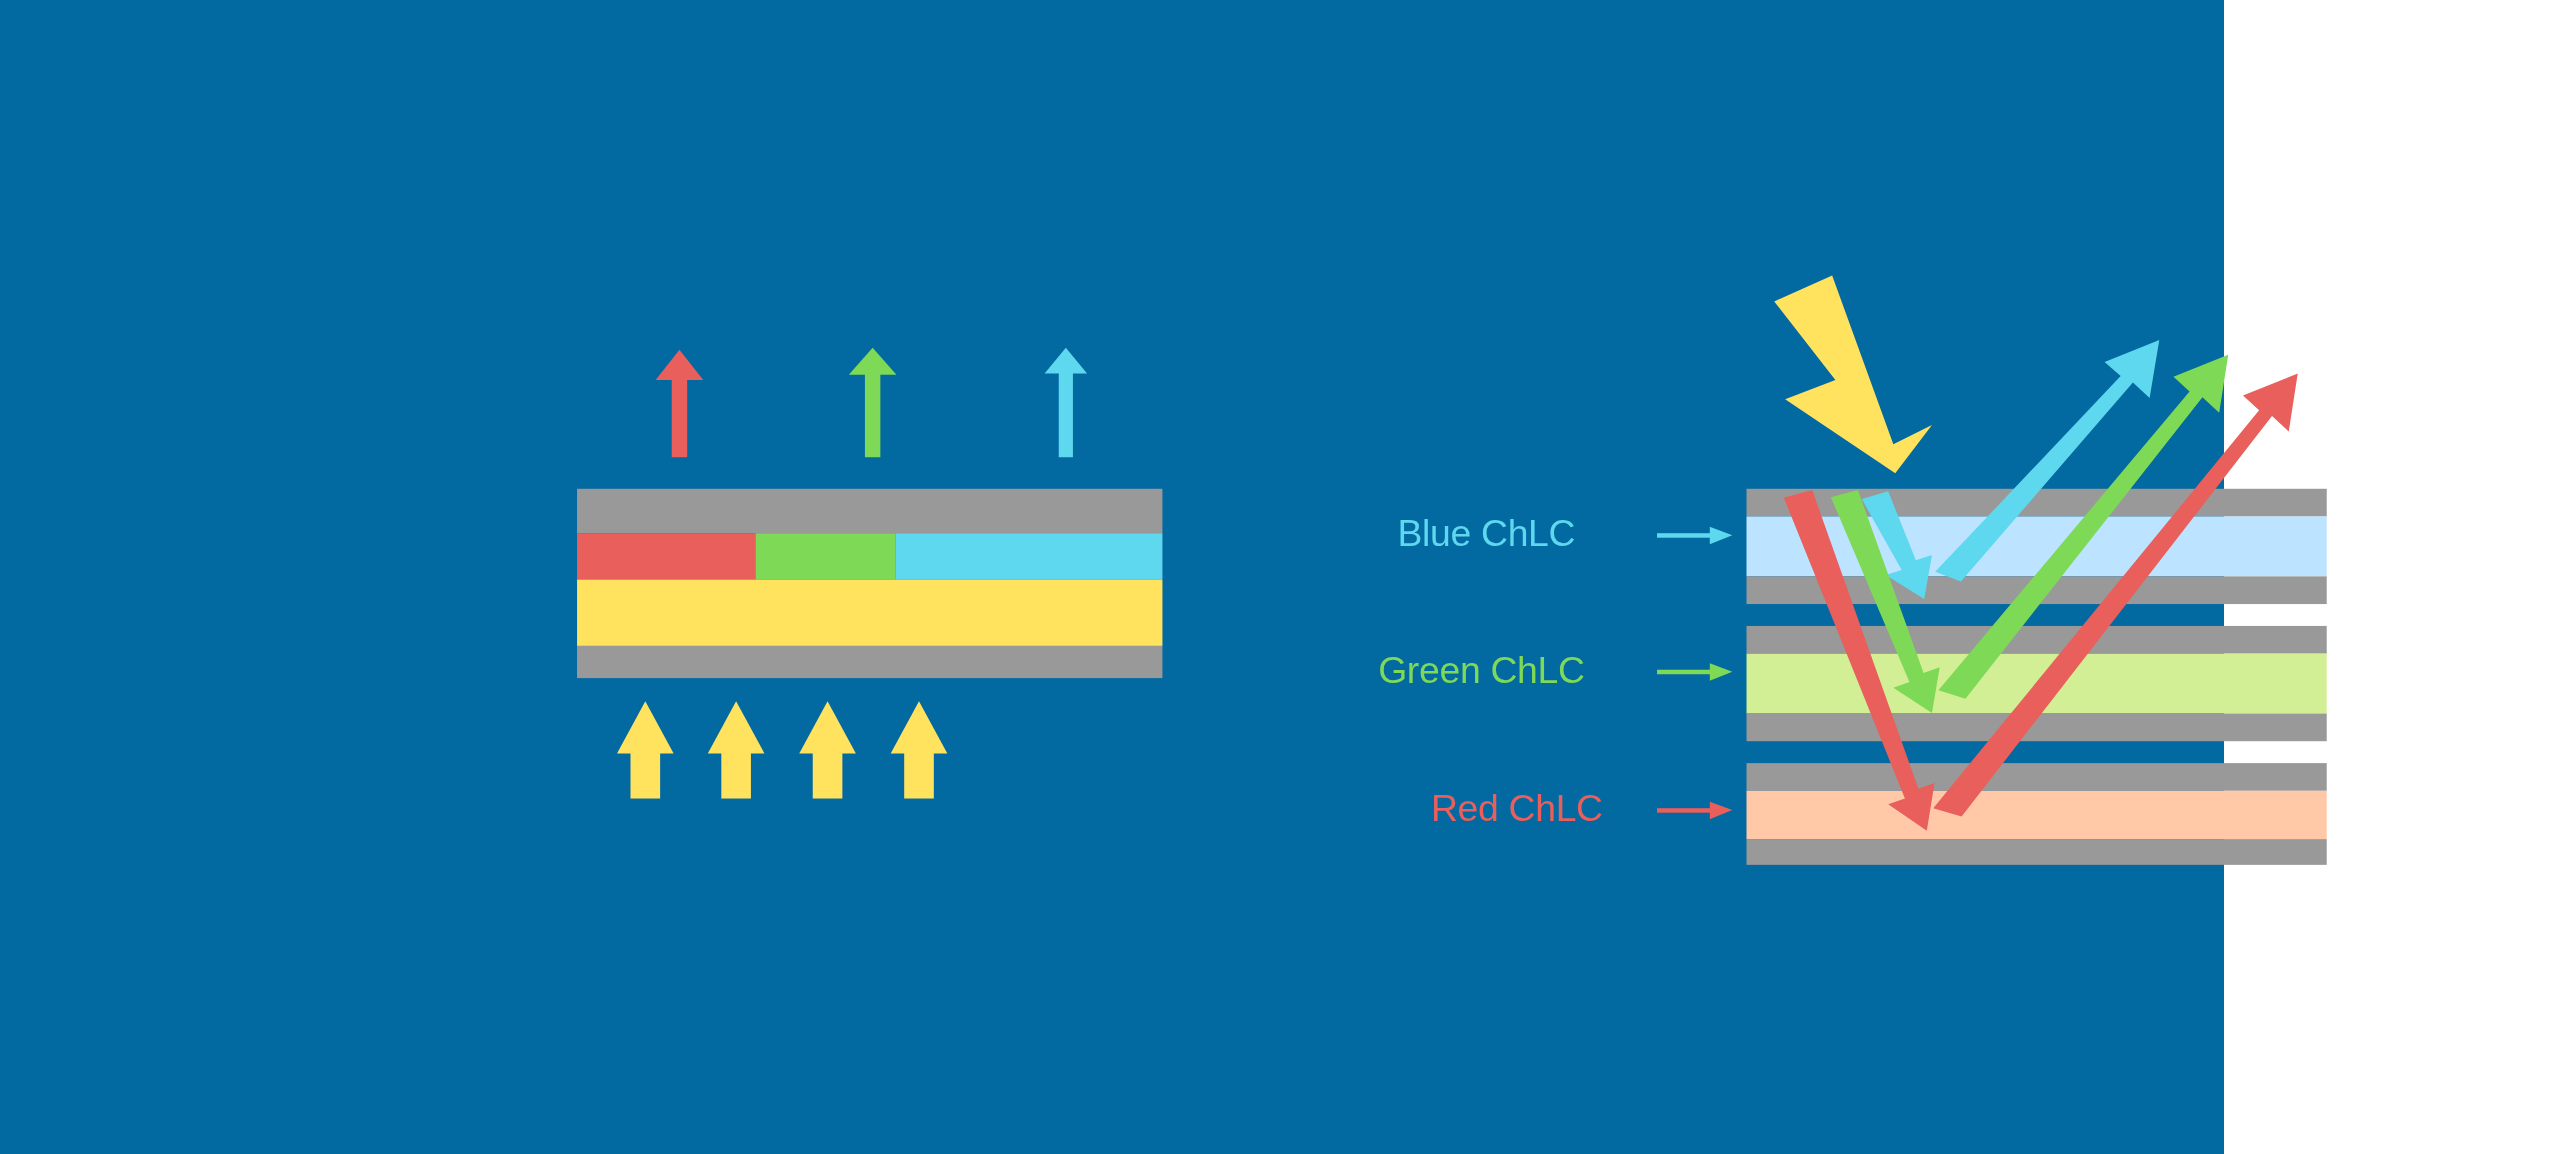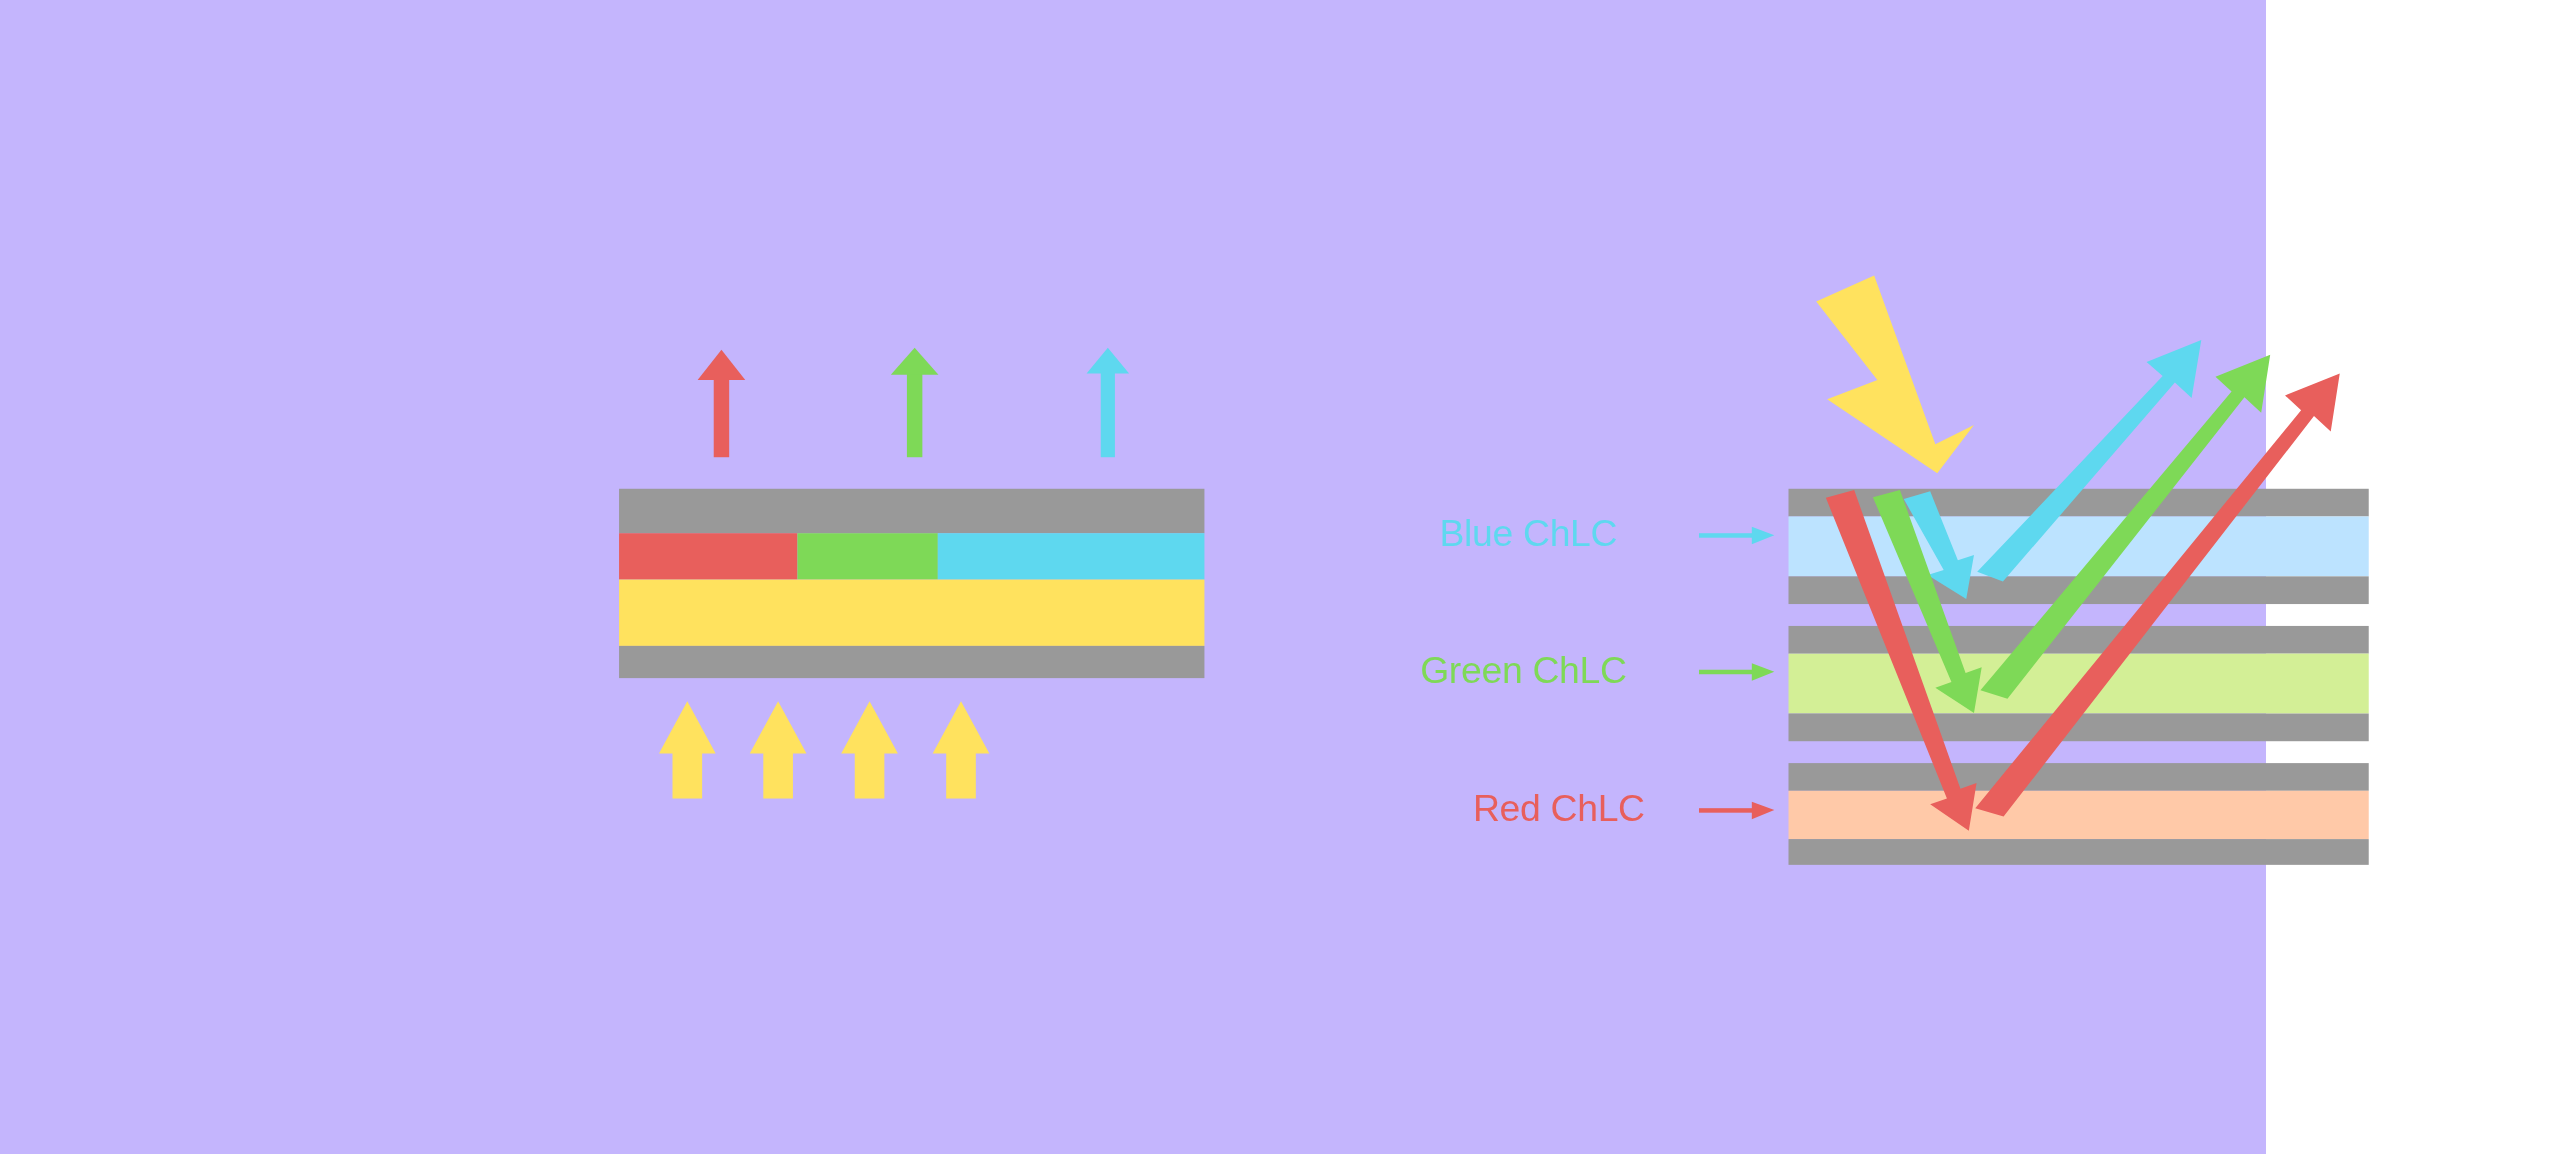--- a/index.html
+++ b/index.html
@@ -10,22 +10,21 @@
   body {
     width: 2576px;
     height: 1154px;
     font-family: "Liberation Sans", sans-serif;
     overflow: hidden;
   }
   #figure {
     position: relative;
     width: 2224px;
     height: 1154px;
-    background: #c4b5fd;
-    padding-left: 42px;
+    background: #0369a1;
   }
   #figure svg {
     display: block;
   }
   .label-text {
     font-family: "Liberation Sans", sans-serif;
     font-size: 58px;
     letter-spacing: -0.5px;
   }
 </style>

